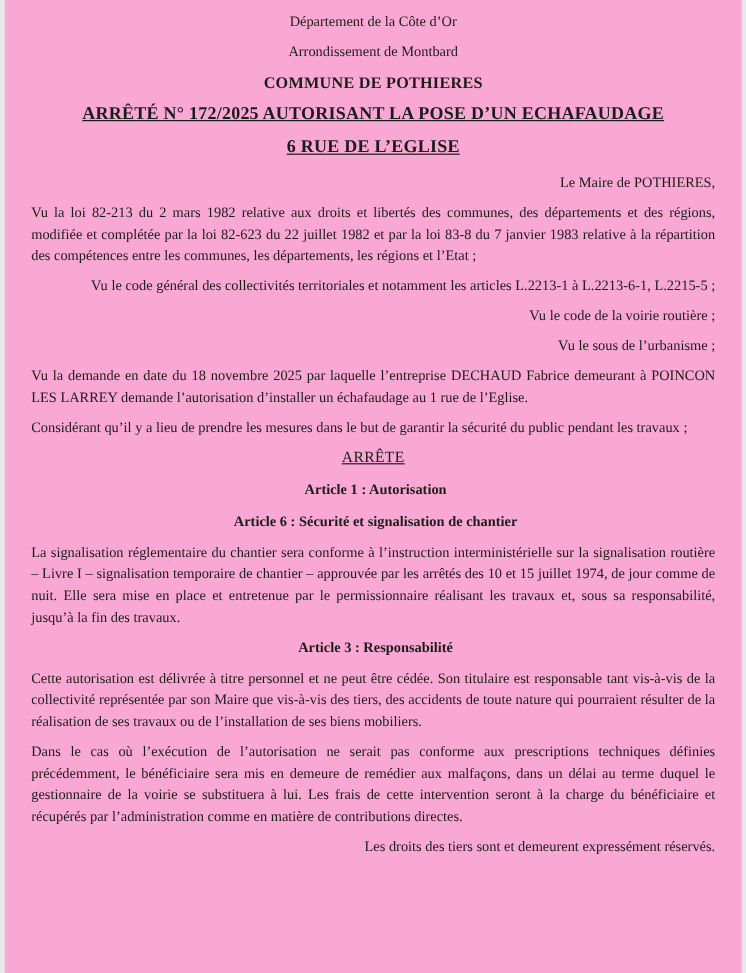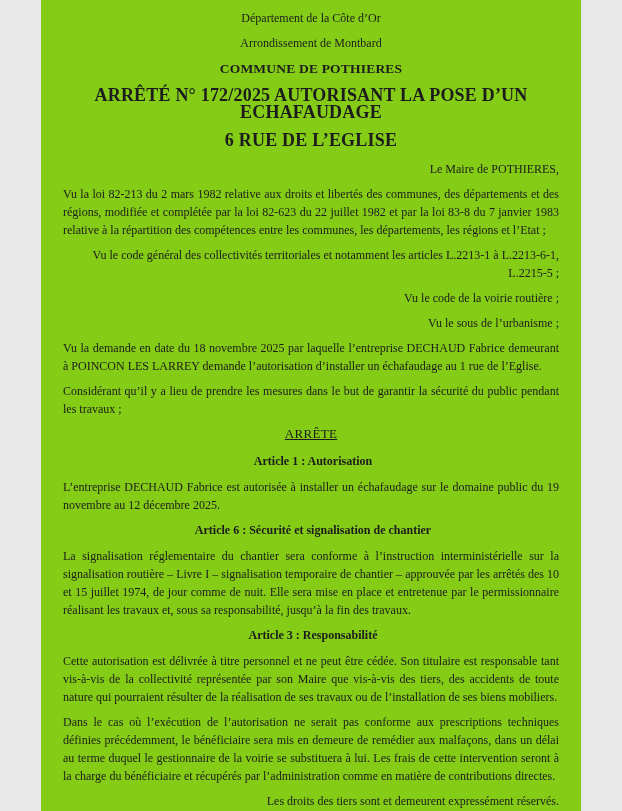--- a/index.html
+++ b/index.html
@@ -2,24 +2,24 @@
 <html lang="fr"><head>
 <meta charset="utf-8">
 <style>
   html, body {
     margin: 0;
     padding: 0;
     background: #e8e8e8;
   }
   .page {
     position: relative;
-    width: 540px;
+    width: 614px;
     height: 811px;
     margin: 0 auto;
-    background: #84cc16;
+    background: #f9a8d4;
     box-sizing: border-box;
     padding: 10px 22px 0 22px;
     font-family: "Liberation Serif", "DejaVu Serif", serif;
     color: #1c1c1c;
     overflow: hidden;
   }
   .hdr-line {
     text-align: center;
     font-size: 12px;
     line-height: 16px;
@@ -28,22 +28,23 @@
   .hdr-commune {
     text-align: center;
     font-size: 13.5px;
     font-weight: bold;
     line-height: 17px;
     margin: 3px 0 10px 0;
     letter-spacing: 0.2px;
   }
   .hdr-title {
     text-align: center;
-    font-size: 18px;
+    font-size: 15px;
     font-weight: bold;
+    text-decoration: underline;
     line-height: 17px;
     margin: 0 0 11px 0;
     letter-spacing: 0.2px;
   }
   .body-block p {
     font-size: 12px;
     line-height: 18px;
     margin: 0 0 7px 0;
     text-align: justify;
   }
@@ -87,21 +88,20 @@
     <p>Vu la loi 82-213 du 2 mars 1982 relative aux droits et libertés des communes, des départements et des régions, modifiée et complétée par la loi 82-623 du 22 juillet 1982 et par la loi 83-8 du 7 janvier 1983 relative à la répartition des compétences entre les communes, les départements, les régions et l’Etat ;</p>
     <p class="single">Vu le code général des collectivités territoriales et notamment les articles L.2213-1 à L.2213-6-1, L.2215-5 ;</p>
     <p class="single">Vu le code de la voirie routière ;</p>
     <p class="single">Vu le sous de l’urbanisme ;</p>
     <p>Vu la demande en date du 18 novembre 2025 par laquelle l’entreprise DECHAUD Fabrice demeurant à POINCON LES LARREY demande l’autorisation d’installer un échafaudage au 1 rue de l’Eglise.</p>
     <p>Considérant qu’il y a lieu de prendre les mesures dans le but de garantir la sécurité du public pendant les travaux ;</p>
 
     <div class="decree-heading">ARRÊTE</div>
 
     <div class="article-heading">Article 1 : Autorisation</div>
-    <p>L’entreprise DECHAUD Fabrice est autorisée à installer un échafaudage sur le domaine public du 19 novembre au 12 décembre 2025.</p>
 
     <div class="article-heading">Article 6 : Sécurité et signalisation de chantier</div>
     <p>La signalisation réglementaire du chantier sera conforme à l’instruction interministérielle sur la signalisation routière – Livre I – signalisation temporaire de chantier – approuvée par les arrêtés des 10 et 15 juillet 1974, de jour comme de nuit. Elle sera mise en place et entretenue par le permissionnaire réalisant les travaux et, sous sa responsabilité, jusqu’à la fin des travaux.</p>
 
     <div class="article-heading">Article 3 : Responsabilité</div>
     <p>Cette autorisation est délivrée à titre personnel et ne peut être cédée. Son titulaire est responsable tant vis-à-vis de la collectivité représentée par son Maire que vis-à-vis des tiers, des accidents de toute nature qui pourraient résulter de la réalisation de ses travaux ou de l’installation de ses biens mobiliers.</p>
     <p>Dans le cas où l’exécution de l’autorisation ne serait pas conforme aux prescriptions techniques définies précédemment, le bénéficiaire sera mis en demeure de remédier aux malfaçons, dans un délai au terme duquel le gestionnaire de la voirie se substituera à lui. Les frais de cette intervention seront à la charge du bénéficiaire et récupérés par l’administration comme en matière de contributions directes.</p>
     <p class="single">Les droits des tiers sont et demeurent expressément réservés.</p>
 
   </div>

